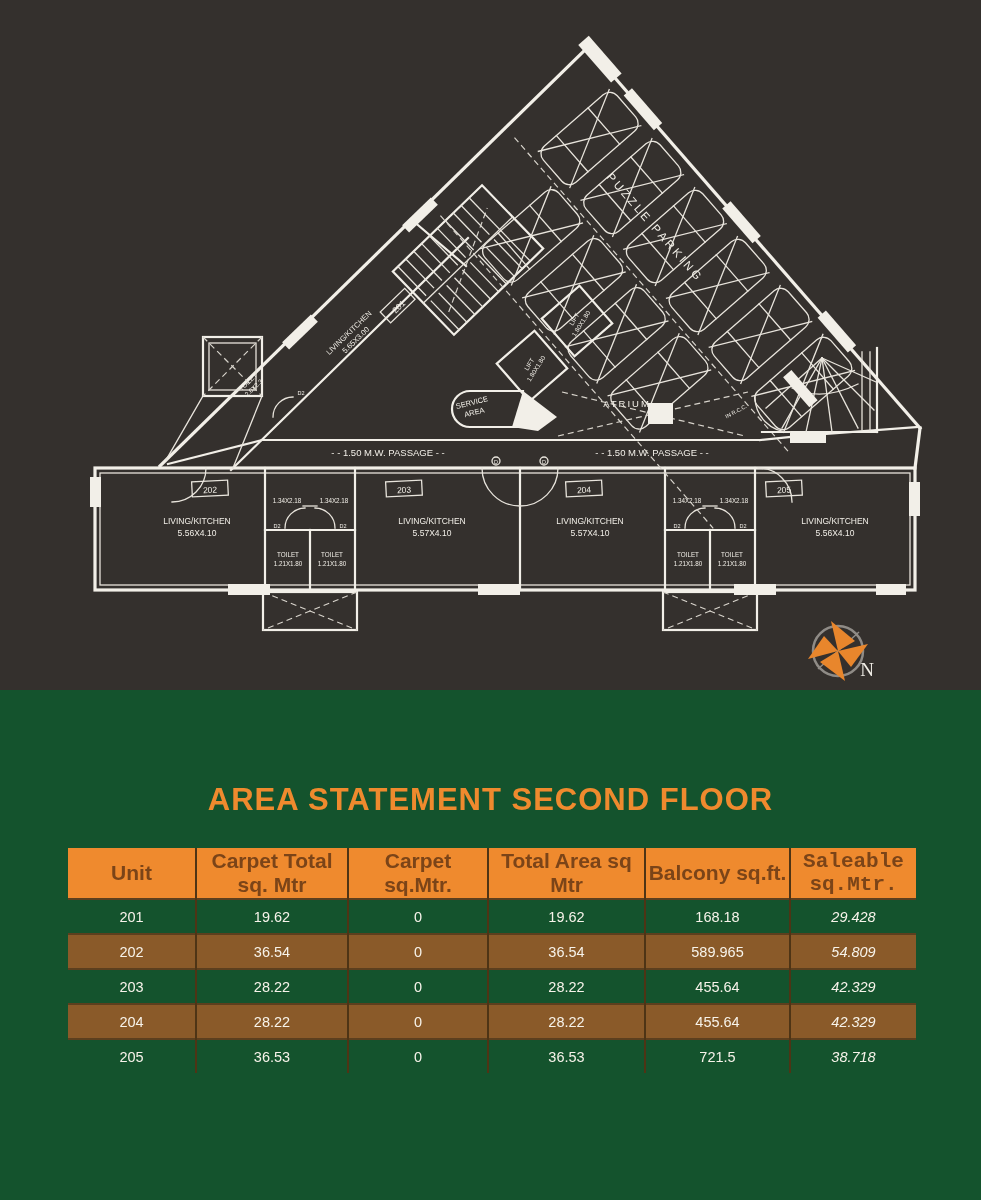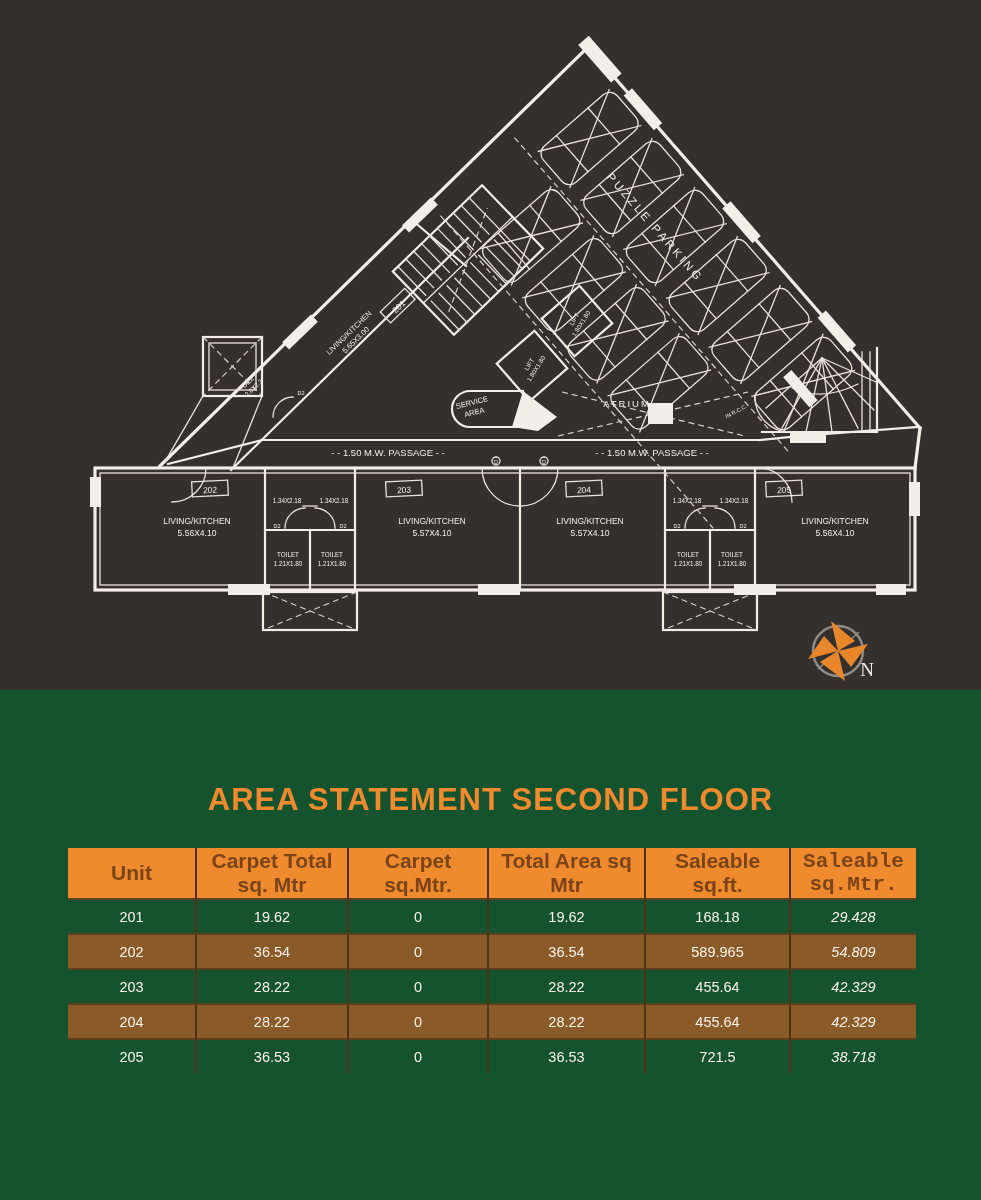--- a/index.html
+++ b/index.html
@@ -313,21 +313,21 @@
       <col style="width:157px">
         <col style="width:145px">
         <col style="width:126px">
     </colgroup>
     <thead>
       <tr>
         <th>Unit</th>
         <th>Carpet Total sq. Mtr</th>
         <th>Carpet sq.Mtr.</th>
         <th>Total Area sq Mtr</th>
-        <th>Saleable sq.ft.</th>
+        <th>Balcony sq.ft.</th>
         <th>Saleable sq.Mtr.</th>
       </tr>
     </thead>
     <tbody>
       <tr>
         <td>201</td>
         <td>19.62</td>
         <td>0</td>
         <td>19.62</td>
         <td>168.18</td>

